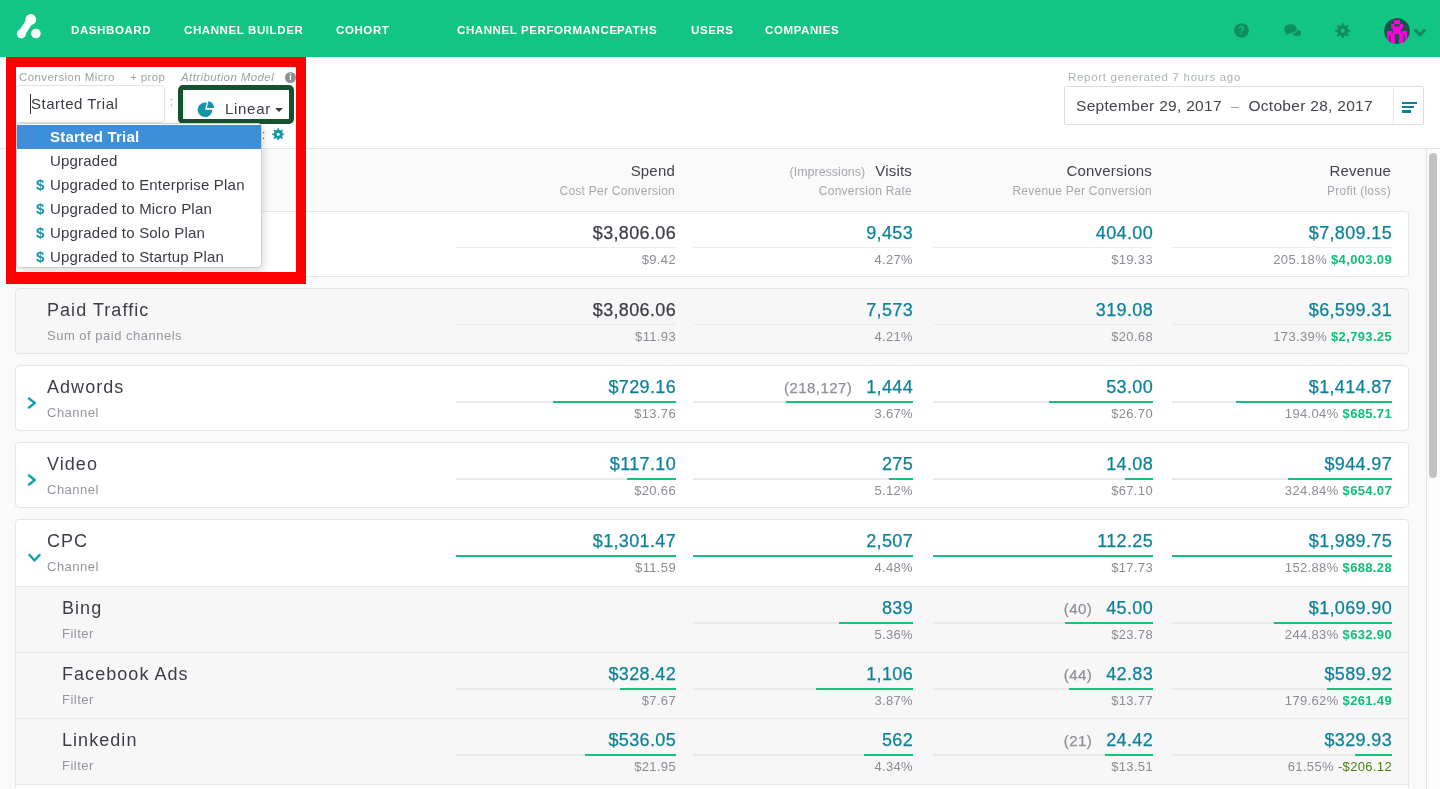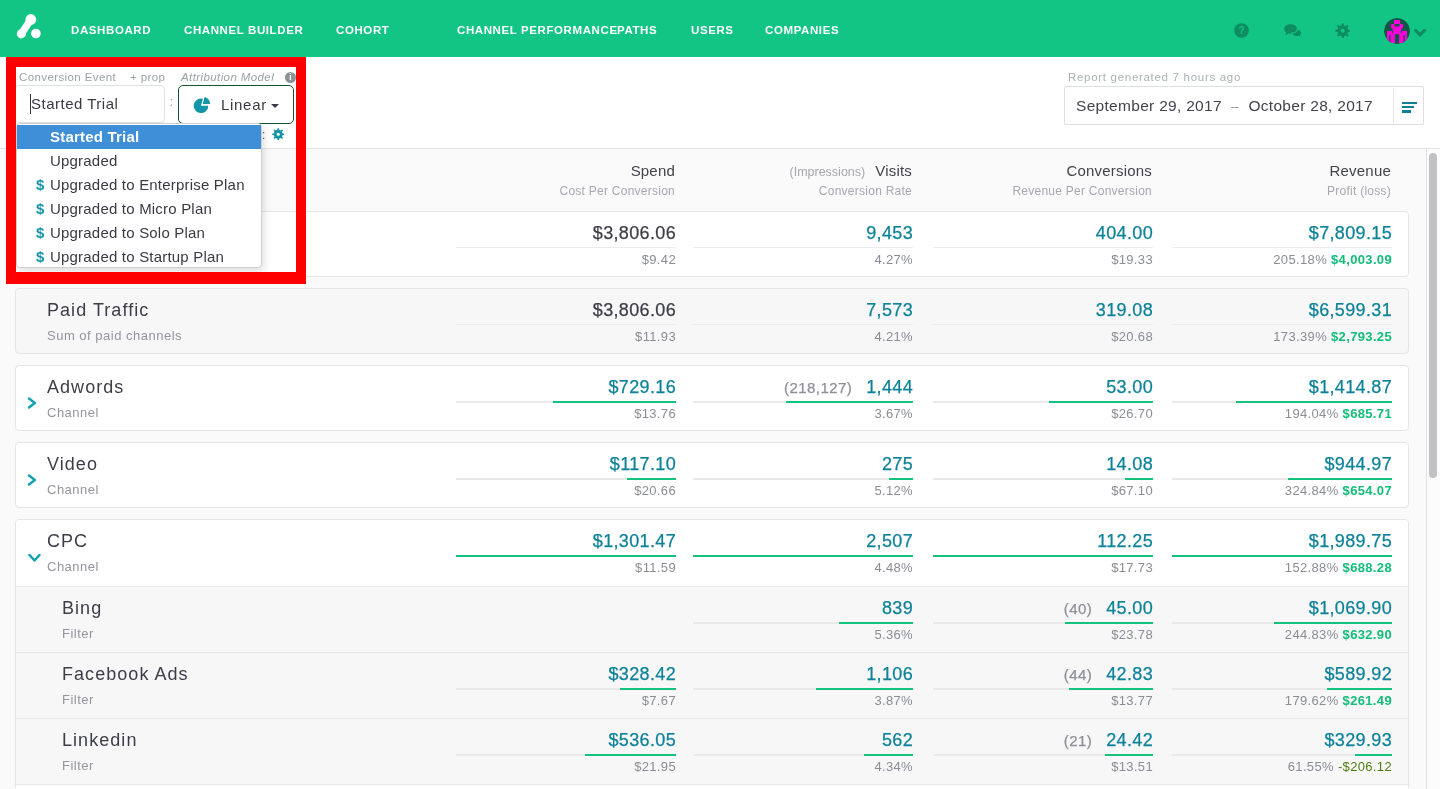--- a/index.html
+++ b/index.html
@@ -9,21 +9,21 @@
 
 .nav { position:absolute; left:0; top:0; width:1440px; height:57px; background:#12c584; }
 .navitem { position:absolute; top:2px; height:57px; line-height:57px; color:#fff; font-size:11.5px; font-weight:bold; letter-spacing:.6px; }
 
 
 .lbl { position:absolute; font-size:11.5px; color:#9aa3a4; letter-spacing:.4px; }
 .inputbox { position:absolute; left:15px; top:85px; width:150px; height:38px; background:#fff; border:1px solid #dfe2e2; border-radius:4px; }
 .inputbox .txt { position:absolute; left:15px; top:0; line-height:36px; font-size:15px; color:#3a3a44; letter-spacing:.5px; }
 .inputbox .caret { position:absolute; left:14px; top:8px; width:1px; height:20px; background:#333; }
 .colon { position:absolute; left:166px; top:85px; width:11px; height:38px; line-height:33px; text-align:center; font-size:13.5px; color:#9aa3a4; }
-.modelbox { position:absolute; left:178px; top:85px; width:116px; height:39px; background:#fff; border:1px solid #14532d; border-radius:5px; }
+.modelbox { position:absolute; left:178px; top:85px; width:116px; height:39px; background:#fff; border:5px solid #14532d; border-radius:5px; }
 .modelbox .mtxt { position:absolute; left:42px; top:0; line-height:37px; font-size:15px; font-weight:500; color:#3a3a44; letter-spacing:.7px; }
 .modelbox .mcaret { position:absolute; left:92px; top:17.5px; width:0; height:0; border-left:4.2px solid transparent; border-right:4.2px solid transparent; border-top:4.6px solid #3a3a44; }
 .infoi { position:absolute; left:285px; top:71.5px; width:11px; height:11px; border-radius:50%; background:#8a9494; color:#fff; font-size:8.5px; font-weight:bold; text-align:center; line-height:11px; }
 
 .report { position:absolute; left:1068px; top:71px; font-size:11.5px; color:#abb3b3; letter-spacing:.7px; }
 .datebox { position:absolute; left:1064px; top:86px; width:360px; height:39px; background:#fff; border:1px solid #dcdfe1; border-radius:2px; }
 .datebox .dtxt { position:absolute; left:11px; top:0; line-height:37px; font-size:15.5px; color:#43434b; letter-spacing:.3px; }
 .datebox .dash { color:#9aa3a4; font-size:14px; }
 .datebox .vdiv { position:absolute; left:328px; top:1px; bottom:1px; width:1px; background:#e4e6e8; }
 .datebox .b1 { position:absolute; left:337px; top:14.6px; width:15px; height:2.5px; background:#107e95; }
@@ -319,21 +319,21 @@
     <div class="cell c4">
         <div class="v">$329.93</div>
         <div class="bar"></div>
         <div class="fill" style="width:37px;"></div>
         <div class="sv">61.55% <span class="rp">-$206.12</span></div>
       </div>
   </div>
   <div class="row rowwhite"></div>
 </div>
 
-<div class="lbl" style="left:19px; top:71px;">Conversion Event</div>
+<div class="lbl" style="left:19px; top:71px;">Conversion Micro</div>
 <div class="lbl" style="left:130px; top:71px;">+ prop</div>
 <div class="lbl" style="left:181px; top:71px;font-style:italic;">Attribution Model</div>
 <div class="infoi">i</div>
 <div class="inputbox">
     <span class="txt">Started Trial</span>
     <span class="caret"></span>
   </div>
 <div class="colon">:</div>
 <div class="modelbox">
   <svg style="position:absolute; left:14px; top:11px;" width="18" height="17" viewBox="0 0 18 17">

